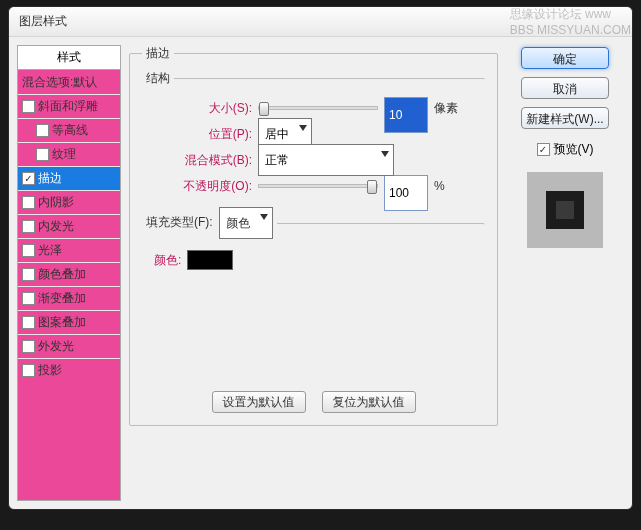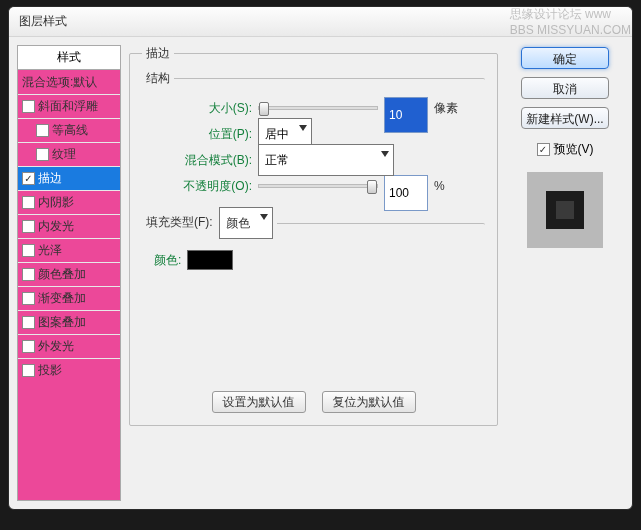--- a/index.html
+++ b/index.html
@@ -28,21 +28,21 @@
   .left-row.indent { padding-left:18px; }
   .left-row.selected { background:#1a7be0; color:#fff; }
   .chk { width:13px; height:13px; border:1px solid #888; background:#fff; display:inline-flex; align-items:center; justify-content:center; font-size:10px; color:#333; }
   .chk.checked::after { content:"✓"; line-height:1; }
   .left-row.selected .chk { color:#333; }
   
   .mid { flex:1; display:flex; flex-direction:column; gap:10px; }
   fieldset { border:1px solid #bdbdbd; border-radius:2px; padding:10px 12px 12px; }
   legend { padding:0 4px; color:#333; }
   .row { display:flex; align-items:center; height:26px; gap:6px; margin-left:24px; }
-  .row label { width:86px; text-align:right; color:#15803d; }
+  .row label { width:86px; text-align:right; color:#be185d; }
   .slider {
     flex:0 0 120px; height:4px; background:#ddd; border:1px solid #bbb; position:relative;
   }
   .slider .thumb {
     position:absolute; top:-5px; width:10px; height:14px; background:linear-gradient(#fff,#ccc); border:1px solid #777; border-radius:2px;
   }
   .numfield { width:44px; height:36px; border:1px solid #7a99c8; padding:0 4px; background:#fff; display:inline-flex; align-items:center;margin-top:13px; }
   .numfield.sel { background:#2060d0; color:#fff; }
   .unit { color:#333; }
   .select {

